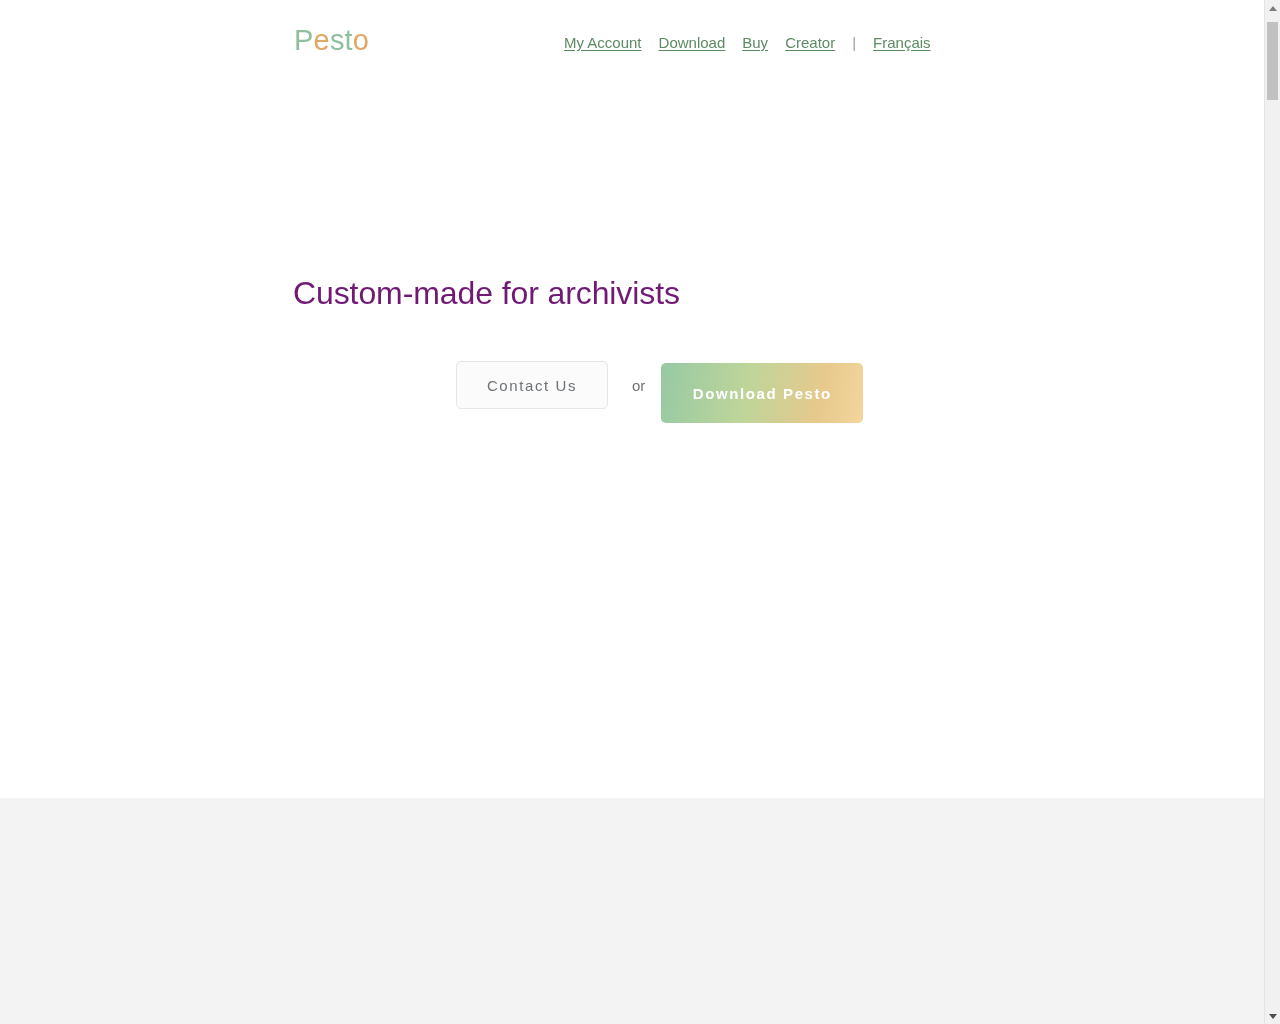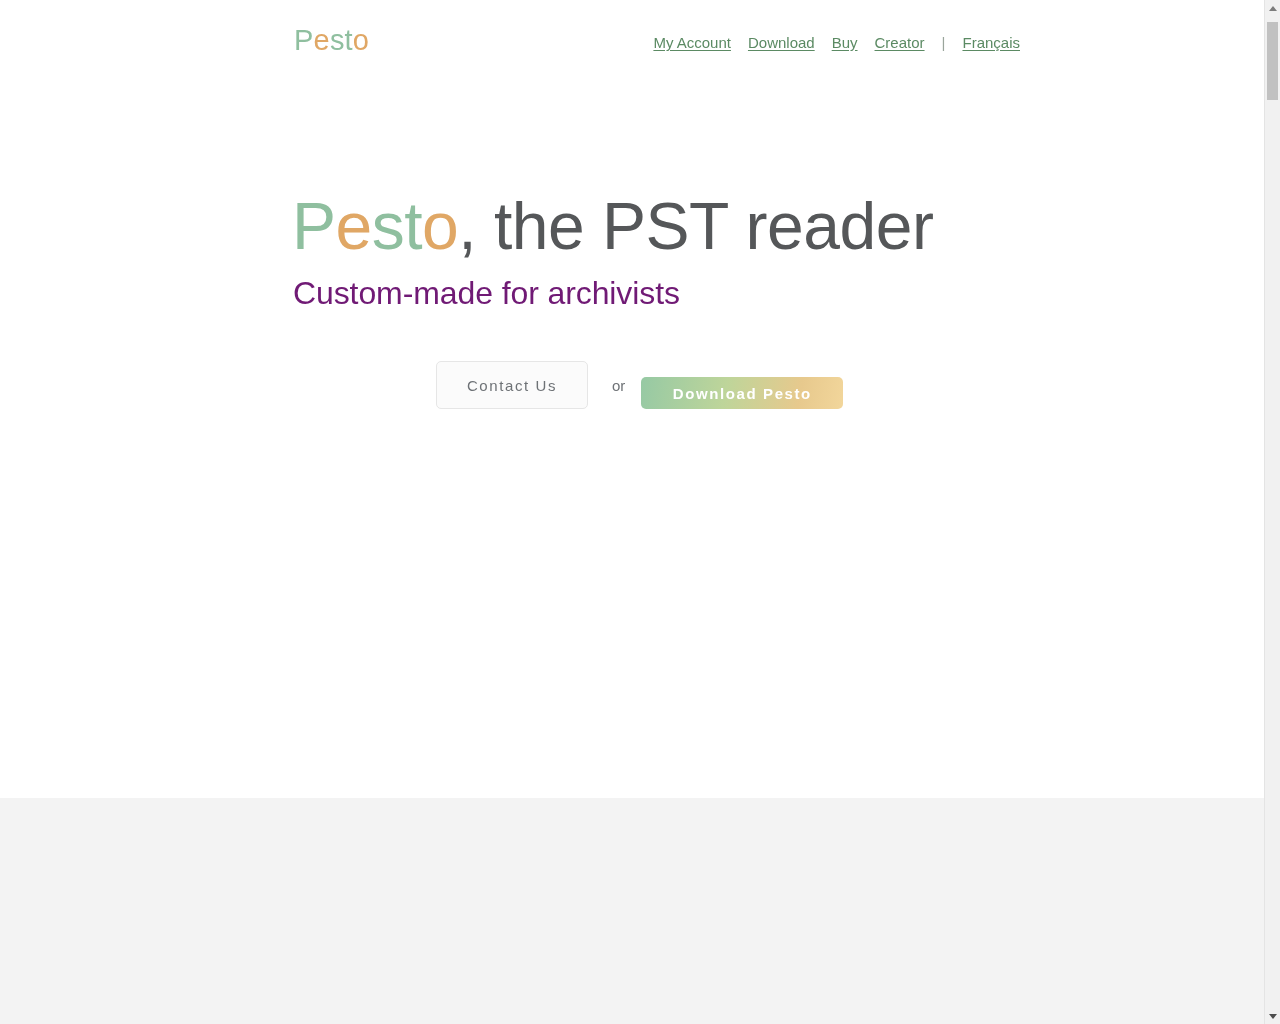--- a/index.html
+++ b/index.html
@@ -33,39 +33,38 @@
     left: 0;
     top: 0;
     width: 1264px;
     height: 85px;
     background: #ffffff;
   }
   .header-inner {
     position: relative;
     width: 1264px;
     height: 85px;
-    text-align: right;
   }
   .brand {
     position: absolute;
     left: 294px;
     top: 26px;
     font-size: 29px;
     font-weight: 400;
     letter-spacing: 0.2px;
     line-height: 1;
     white-space: nowrap;
   }
   .brand .ch { display: inline; }
   .c-green  { color: #8fbf9f; }
   .c-orange { color: #e0a765; }
 
   .main-nav {
     position: absolute;
-    left: 600px;
+    left: 564px;
     top: 32px;
     width: 420px;
     height: 24px;
     white-space: nowrap;
     font-size: 15px;
     line-height: 22px;
   }
   .main-nav a {
     color: #5b8a63;
     text-decoration: underline;
@@ -112,21 +111,21 @@
     font-size: 32px;
     font-weight: 400;
     line-height: 1.2;
     color: #701a75;
     letter-spacing: -0.1px;
     white-space: nowrap;
   }
 
   .hero-actions {
     position: absolute;
-    left: 436px;
+    left: 456px;
     top: 276px;
     height: 48px;
     display: flex;
     align-items: center;
     justify-content: flex-end;
   }
   .btn {
     display: inline-flex;
     align-items: center;
     justify-content: center;
@@ -146,21 +145,21 @@
     font-weight: 400;
   }
   .or-text {
     color: #6e7276;
     font-size: 15px;
     margin: 0 16px 0 24px;
     line-height: 1;
   }
   .btn-download {
     width: 202px;
-    height: 32px;
+    height: 60px;
     border: none;
     background: linear-gradient(100deg, #96c9a4 0%, #bed59a 42%, #e7c98d 78%, #f2d69b 100%);
     color: #ffffff;
     font-size: 15px;
     font-weight: 700;
     letter-spacing: 1.6px;
     margin-top: 16px;
   }
 
   
@@ -239,21 +238,20 @@
 
       <nav class="main-nav">
         <a href="#">My Account</a><a href="#">Download</a><a href="#">Buy</a><a href="#">Creator</a><span class="nav-sep">|</span><a href="#">Français</a>
       </nav>
 
     </div>
   </header>
 
   <section class="hero">
 
-    <h1 class="hero-title"><span class="c-green">P</span><span class="c-orange">e</span><span class="c-green">s</span><span class="c-green">t</span><span class="c-orange">o</span><span>, the PST reader</span></h1>
 
     <p class="hero-subtitle">Custom-made for archivists</p>
 
     <div class="hero-actions">
       <button class="btn btn-contact">Contact Us</button>
       <span class="or-text">or</span>
       <button class="btn btn-download">Download Pesto</button>
     </div>
 
   </section>

